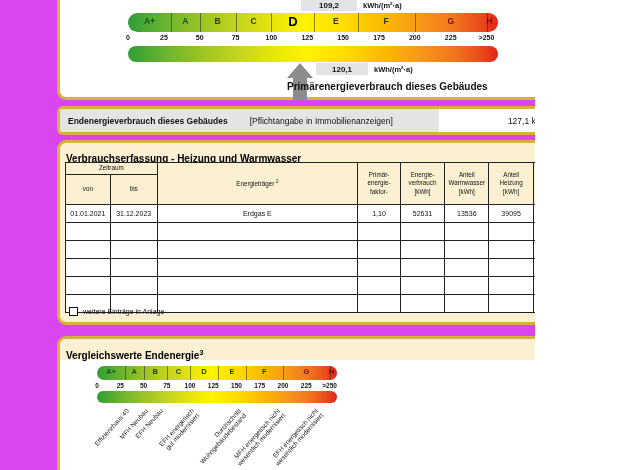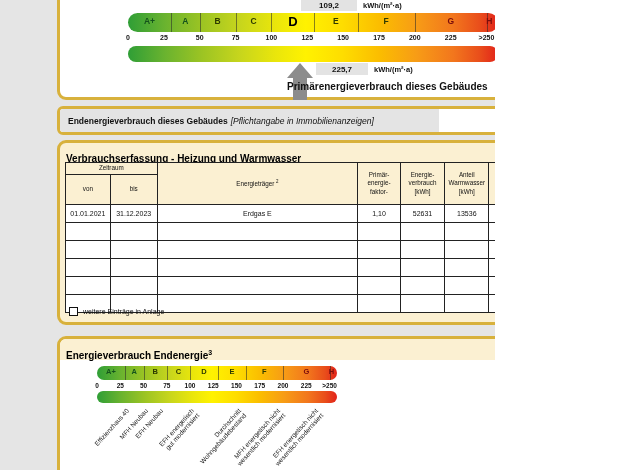--- a/index.html
+++ b/index.html
@@ -1,17 +1,17 @@
 <!DOCTYPE html>
 <html><head>
 <meta charset="utf-8">
 <style>
   html,body{margin:0;padding:0;}
   body{font-family:"Liberation Sans",sans-serif;background:#ffffff;}
-  #page{position:relative;width:495px;height:470px;overflow:hidden;background:#e5e5e5;}
+  #page{position:relative;width:495px;height:470px;overflow:hidden;background:#d946ef;padding-left:40px;}
   .gbox{position:absolute;border:3px solid #D8B13C;border-radius:9px;background:#fff;box-sizing:border-box;}
   .abs{position:absolute;}
   .grad{background:linear-gradient(90deg,#2f9e36 0%,#6ab32f 10%,#9cc423 20%,#c6d51d 30%,#eae60b 40%,#fff200 48%,#fedd00 58%,#fbbd00 68%,#f79c16 78%,#f2761d 88%,#e94e1b 95%,#e2231a 100%);}
   .scale-letter{position:absolute;transform:translateX(-50%);font-weight:bold;color:#2d3a00;}
   .scale-letter.c0,.scale-letter.c1{color:#14521c;}
   .scale-letter.c7,.scale-letter.c8{color:#7a0c0c;}
   .scale-letter.current{color:#000;}
   .sep{position:absolute;width:1px;background:rgba(40,40,40,.55);}
   .tick{position:absolute;transform:translateX(-50%);font-weight:bold;color:#111;white-space:nowrap;}
   .graybox{position:absolute;background:#E3E3E3;display:flex;align-items:center;justify-content:center;font-weight:bold;color:#111;}
@@ -44,21 +44,21 @@
     <div class="unit" style="left:303px;top:14px;font-size:7.5px;">kWh/(m²·a)</div>
 
     <div id="pill1" class="grad abs" style="left:68px;top:26px;width:370px;height:19px;border-radius:10px;"></div>
 
     <div id="pill2" class="grad abs" style="left:68px;top:59px;width:370px;height:16px;border-radius:8px;"></div>
 
     <div class="abs" style="left:227px;top:76px;width:0;height:0;border-left:13px solid transparent;border-right:13px solid transparent;border-bottom:15px solid #8C8C8C;"></div>
     <div class="abs" style="left:233px;top:90px;width:14px;height:23px;background:#8C8C8C;"></div>
 
     <div class="graybox" style="left:256px;top:76px;width:52px;height:12px;font-size:8px;">
-      <span>225,7</span>
+      <span>120,1</span>
     </div>
     <div class="unit" style="left:314px;top:78px;font-size:7.5px;">kWh/(m²·a)</div>
     <div class="unit" style="left:227px;top:94px;font-size:10px;">Primärenergieverbrauch dieses Gebäudes</div>
   <div class="scale-letter c0" style="left: 89.5px; top: 30.25px; font-size: 8.5px; line-height: 9.5px;">A+</div>
       <div class="sep" style="left: 111px; top: 26px; height: 19px;"></div>
       <div class="scale-letter c1" style="left: 125.4px; top: 30.25px; font-size: 8.5px; line-height: 9.5px;">A</div>
       <div class="sep" style="left: 139.7px; top: 26px; height: 19px;"></div>
       <div class="scale-letter c2" style="left: 157.6px; top: 30.25px; font-size: 8.5px; line-height: 9.5px;">B</div>
       <div class="sep" style="left: 175.6px; top: 26px; height: 19px;"></div>
       <div class="scale-letter c3" style="left: 193.5px; top: 30.25px; font-size: 8.5px; line-height: 9.5px;">C</div>
@@ -81,21 +81,21 @@
       <div class="tick" style="left: 283.1px; top: 47px; font-size: 7px;">150</div>
       <div class="tick" style="left: 319px; top: 47px; font-size: 7px;">175</div>
       <div class="tick" style="left: 354.8px; top: 47px; font-size: 7px;">200</div>
       <div class="tick" style="left: 390.7px; top: 47px; font-size: 7px;">225</div>
       <div class="tick" style="left: 426.5px; top: 47px; font-size: 7px;">&gt;250</div>
     </div>
 
   <div class="gbox" id="banner" style="left:57px;top:106px;width:526px;height:29px;gap:17px;">
     <div class="left">
       <span style="font-weight:bold;">Endenergieverbrauch dieses Gebäudes</span>
-      <span style="margin-left:3px;font-style:italic;">[Pflichtangabe in Immobilienanzeigen]</span>
+      <span style="margin-left:22px;">[Pflichtangabe in Immobilienanzeigen]</span>
     </div>
     <div class="right">127,1 kWh/(m²·a)</div>
   </div>
 
   <div class="gbox cream" id="cons-box" style="left:57px;top:140px;width:526px;height:185px;">
     <div class="sec-title">Verbrauchserfassung - Heizung und Warmwasser</div>
     <div class="abs" style="left:5px;right:5px;top:19px;">
       <table class="consumption" id="cons-table">
         <colgroup>
           <col style="width:8.8%">
@@ -188,21 +188,21 @@
     </div>
     <div class="chkrow" style="left:9px;top:164px;">
       <div class="chk"></div>
       <span>weitere Einträge in Anlage</span>
     </div>
   </div>
 
   <div class="gbox" id="comp-box" style="left:57px;top:336px;width:526px;height:150px;">
     <div class="abs cream" style="left:0;top:0;right:0;height:21px;border-radius:6px 6px 0 0;"></div>
     <div class="sec-title">
-      <span>Energieverbrauch Endenergie</span><sup>3</sup>
+      <span>Vergleichswerte Endenergie</span><sup>3</sup>
     </div>
     <div id="pill3" class="grad abs" style="left:37px;top:27px;width:240px;height:14px;border-radius:7px;"></div>
     <div id="pill4" class="grad abs" style="left:37px;top:52px;width:240px;height:12px;border-radius:6px;"></div>
     <div id="rot-labels" class="abs" style="left:0;top:0;width:100%;height:100%;pointer-events:none;">
         <div class="rot-label" style="left: -85.1px; top: 68px;">Effizienzhaus 40</div>
         <div class="rot-label" style="left: -66.5px; top: 68px;">MFH Neubau</div>
         <div class="rot-label" style="left: -50.7px; top: 68px;">EFH Neubau</div>
         <div class="rot-label" style="left: -20px; top: 68px;">EFH energetisch<br>gut modernisiert</div>
         <div class="rot-label" style="left: 26.5px; top: 68px;">Durchschnitt<br>Wohngebäudebestand</div>
         <div class="rot-label" style="left: 65.6px; top: 68px;">MFH energetisch nicht<br>wesentlich modernisiert</div>

